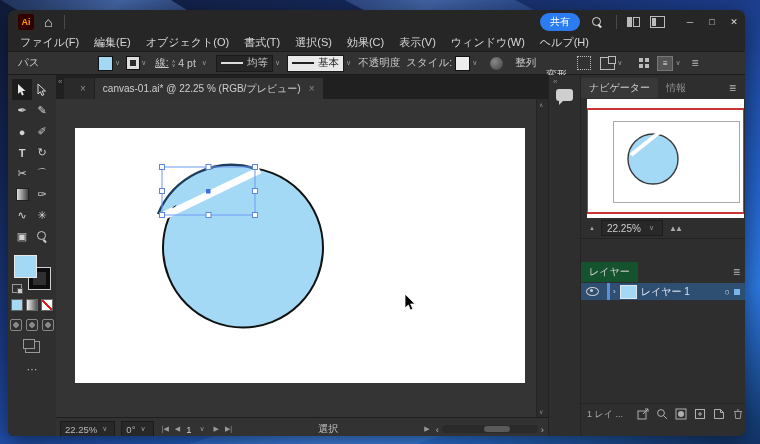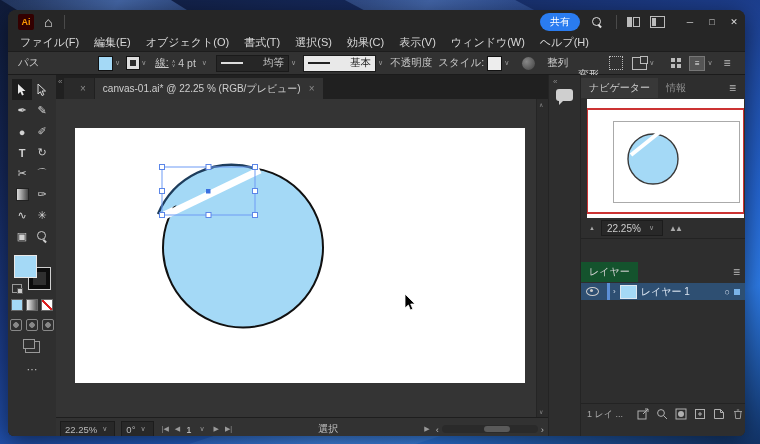--- a/index.html
+++ b/index.html
@@ -39,21 +39,21 @@
   
   .menubar{height:17px;background:#262626;display:flex;align-items:center;gap:15px;padding-left:12px;
     font-size:11px;color:#d8d8d8;}
   
   .controlbar{height:22px;background:#323232;border-top:1px solid #1d1d1d;border-bottom:1px solid #1b1b1b;
     display:flex;align-items:center;font-size:10.5px;color:#c9c9c9;}
   .cb-label{white-space:nowrap;}
   .swatch{width:13px;height:13px;border:1px solid #111;}
   .chev{font-size:7px;color:#999;margin:0 3px 0 2px;}
   .stepper{display:flex;flex-direction:column;line-height:4px;font-size:5px;color:#aaa;margin:0 3px;}
-  .dd-box{display:flex;align-items:center;background:#262626;border:1px solid #1a1a1a;height:15px;padding:0 4px;gap:20px;}
+  .dd-box{display:flex;align-items:center;background:#262626;border:1px solid #1a1a1a;height:15px;padding:0 4px;gap:4px;}
   .dd-line{width:22px;height:2px;background:#ddd;}
   .dd-white{background:#e9e9e9;color:#222;}
   .dd-white .dd-line{background:#222;}
   .stroke-ind{width:12px;height:12px;border:3px solid #ddd;outline:1px solid #111;background:#2b2b2b;box-sizing:border-box;}
   .recolor-ic{width:13px;height:13px;border-radius:50%;background:radial-gradient(circle at 35% 35%,#888,#555 70%,#333);}
   .selsim-ic{width:12px;height:12px;border:1px dotted #bbb;}
   .arrange-ic{width:13px;height:11px;border:1px solid #bbb;position:relative;}
   .arrange-ic i{position:absolute;right:-2px;top:-2px;width:6px;height:6px;background:#323232;border:1px solid #bbb;}
   .dots-ic{width:10px;height:10px;display:grid;grid-template-columns:4px 4px;gap:2px;}
   .dots-ic i{background:#bbb;width:4px;height:4px;}

